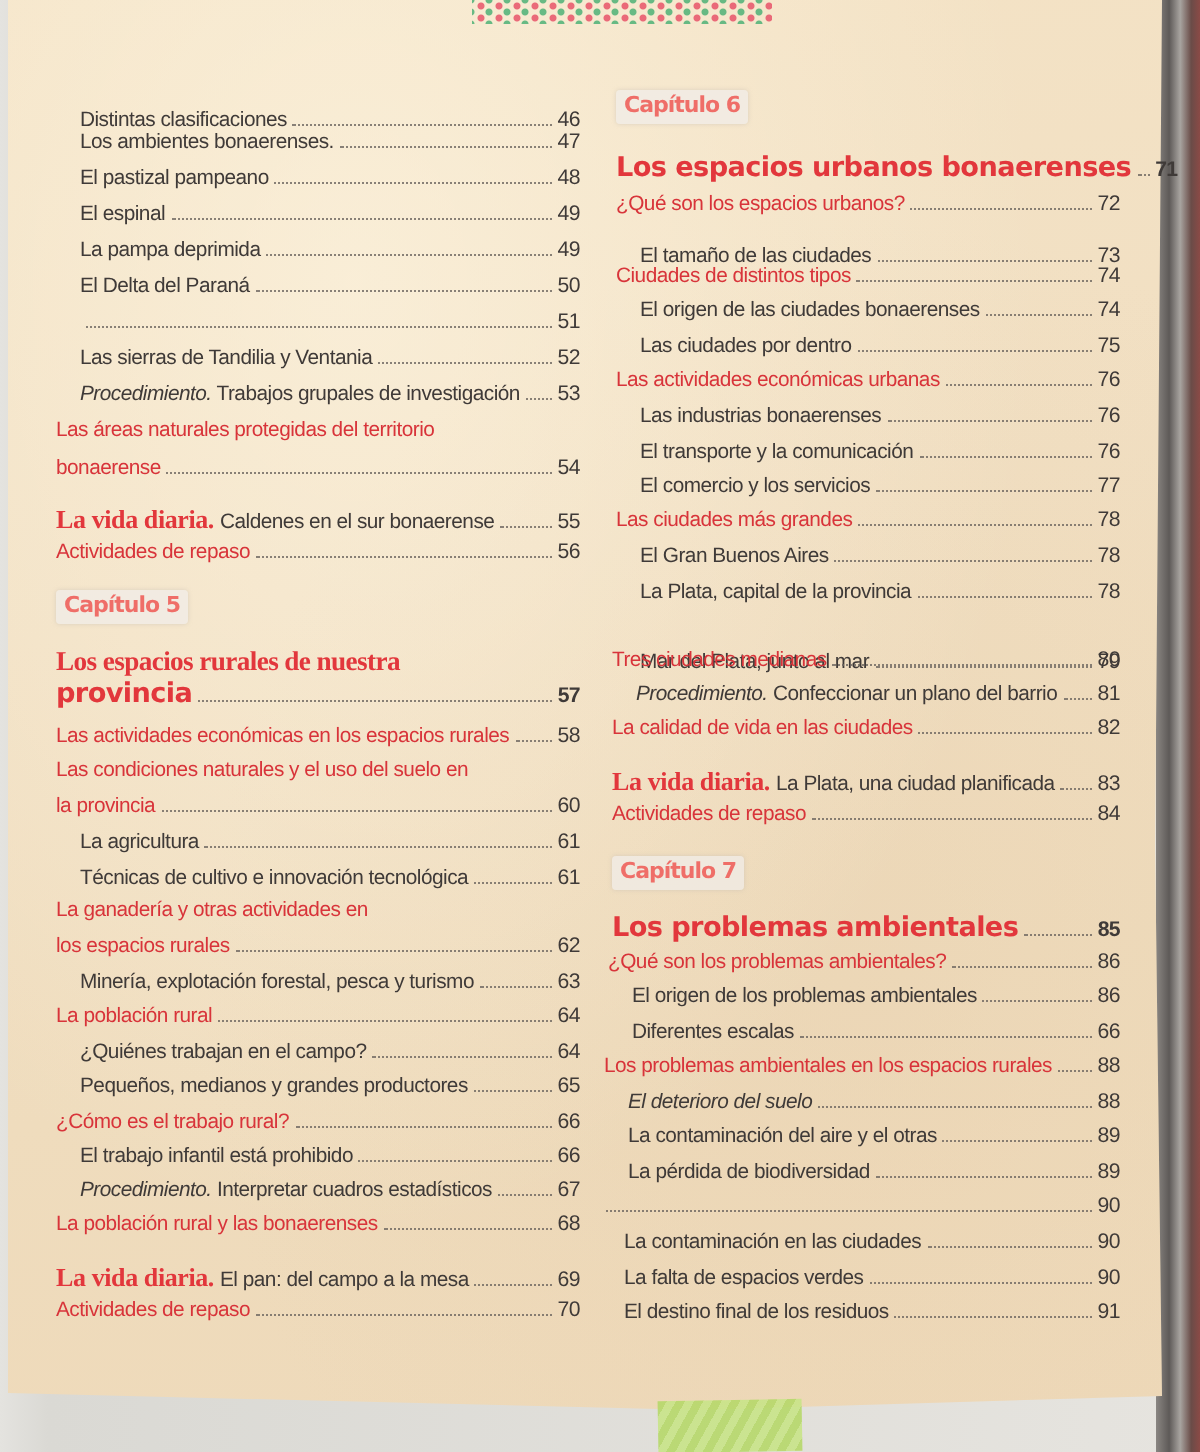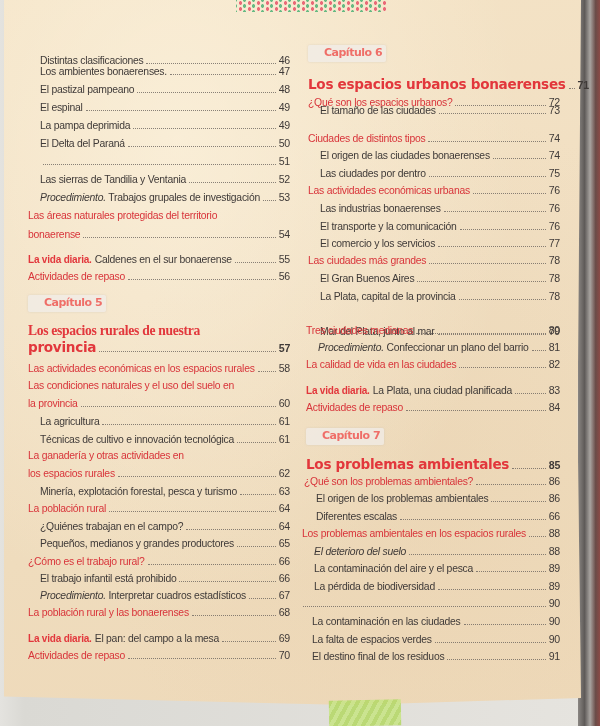--- a/index.html
+++ b/index.html
@@ -76,28 +76,28 @@
       color: #e2373c; font-size: 13.6px; line-height: 17px; letter-spacing: -0.3px;
       white-space: nowrap;
     }
     .red-line1 {
       position: absolute; left: 0;
       font-size: 10.4px; line-height: 13px; letter-spacing: -0.25px;
       color: #d8343a; white-space: nowrap;
     }
 
     .vida-tag {
-      font-family: Liberation Sans, sans-serif; font-weight: bold;
-      font-size: 10px; color: #e2373c; letter-spacing: -0.2px;
+      font-family: Liberation Serif, serif; font-weight: bold;
+      font-size: 13px; color: #e2373c; letter-spacing: -0.2px;
       margin-right: 3px;
     }
 
     .chapter-tag {
       position: absolute; left: 0;
-      padding: 1px 4px 2px 16px;
+      padding: 1px 4px 2px 4px;
       background: rgba(240,236,232,0.75);
       border-radius: 2px;
       font-family: "DejaVu Sans", sans-serif; font-weight: bold;
       font-size: 11px; line-height: 14px;
       color: #ef6e68; letter-spacing: -0.5px;
       box-shadow: 0 0 2px rgba(200,190,180,0.6);
     }
   </style>
 </head>
 <body>
@@ -260,21 +260,21 @@
   <div class="row big" style="top:76px; left:8px">
     <span class="label">Los espacios urbanos bonaerenses</span>
     <span class="leader"></span>
     <span class="page-num">71</span>
   </div>
   <div class="row red" style="top:96px; left:8px">
     <span class="label">¿Qué son los espacios urbanos?</span>
     <span class="leader"></span>
     <span class="page-num">72</span>
   </div>
-  <div class="row indent" style="top:104px; left:8px">
+  <div class="row indent" style="top:122px; left:8px">
     <span class="label">El tamaño de las ciudades</span>
     <span class="leader"></span>
     <span class="page-num">73</span>
   </div>
   <div class="row red" style="top:132px; left:8px">
     <span class="label">Ciudades de distintos tipos</span>
     <span class="leader"></span>
     <span class="page-num">74</span>
   </div>
   <div class="row indent" style="top:149px; left:8px">
@@ -378,21 +378,21 @@
     <span class="label">Los problemas ambientales en los espacios rurales</span>
     <span class="leader"></span>
     <span class="page-num">88</span>
   </div>
   <div class="row indent" style="top:545px; left:2px">
     <span class="label"><em>El deterioro del suelo</em></span>
     <span class="leader"></span>
     <span class="page-num">88</span>
   </div>
   <div class="row indent" style="top:562px; left:2px">
-    <span class="label">La contaminación del aire y el pesca</span>
+    <span class="label">La contaminación del aire y el otras</span>
     <span class="leader"></span>
     <span class="page-num">89</span>
   </div>
   <div class="row indent" style="top:580px; left:2px">
     <span class="label">La pérdida de biodiversidad</span>
     <span class="leader"></span>
     <span class="page-num">89</span>
   </div>
   <div class="row red" style="top:597px; left:0px">
     <span class="leader"></span>

